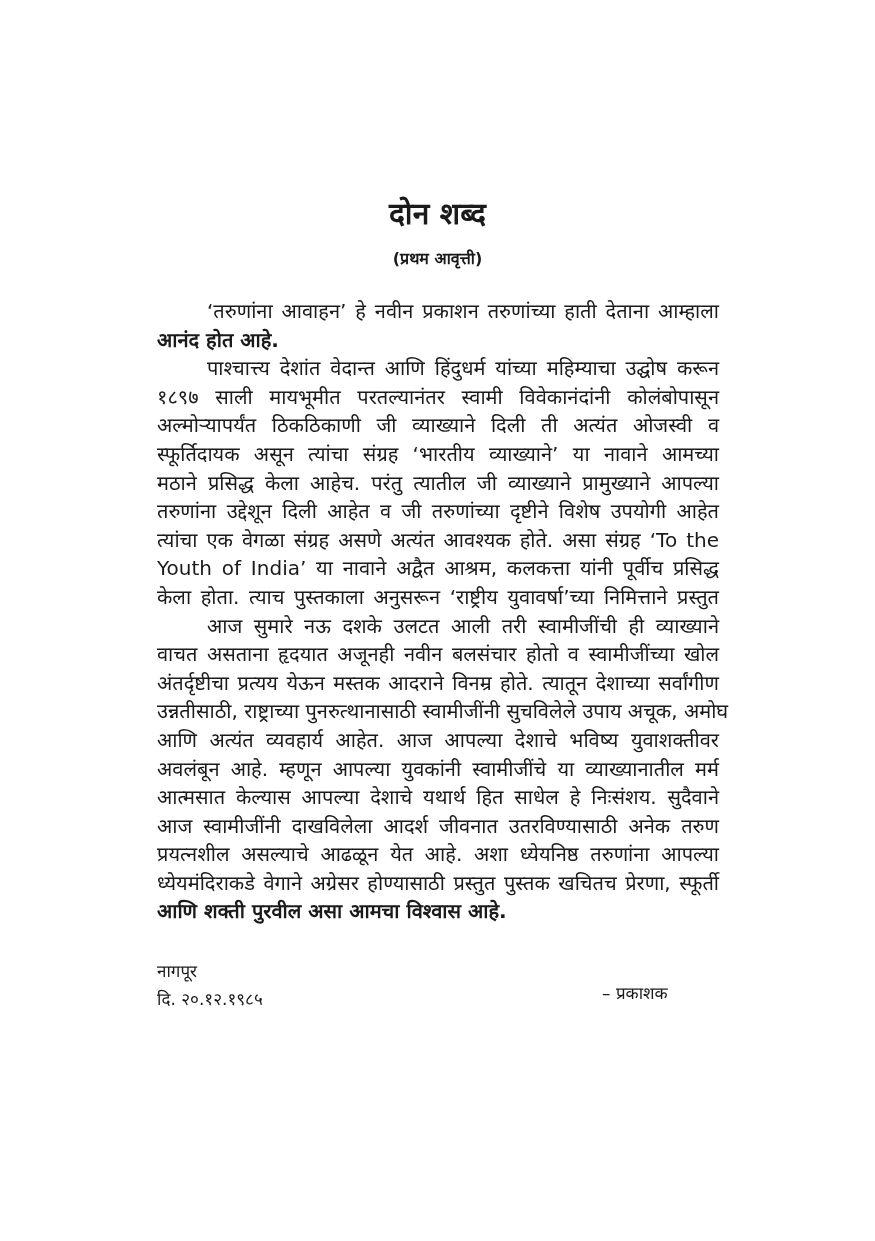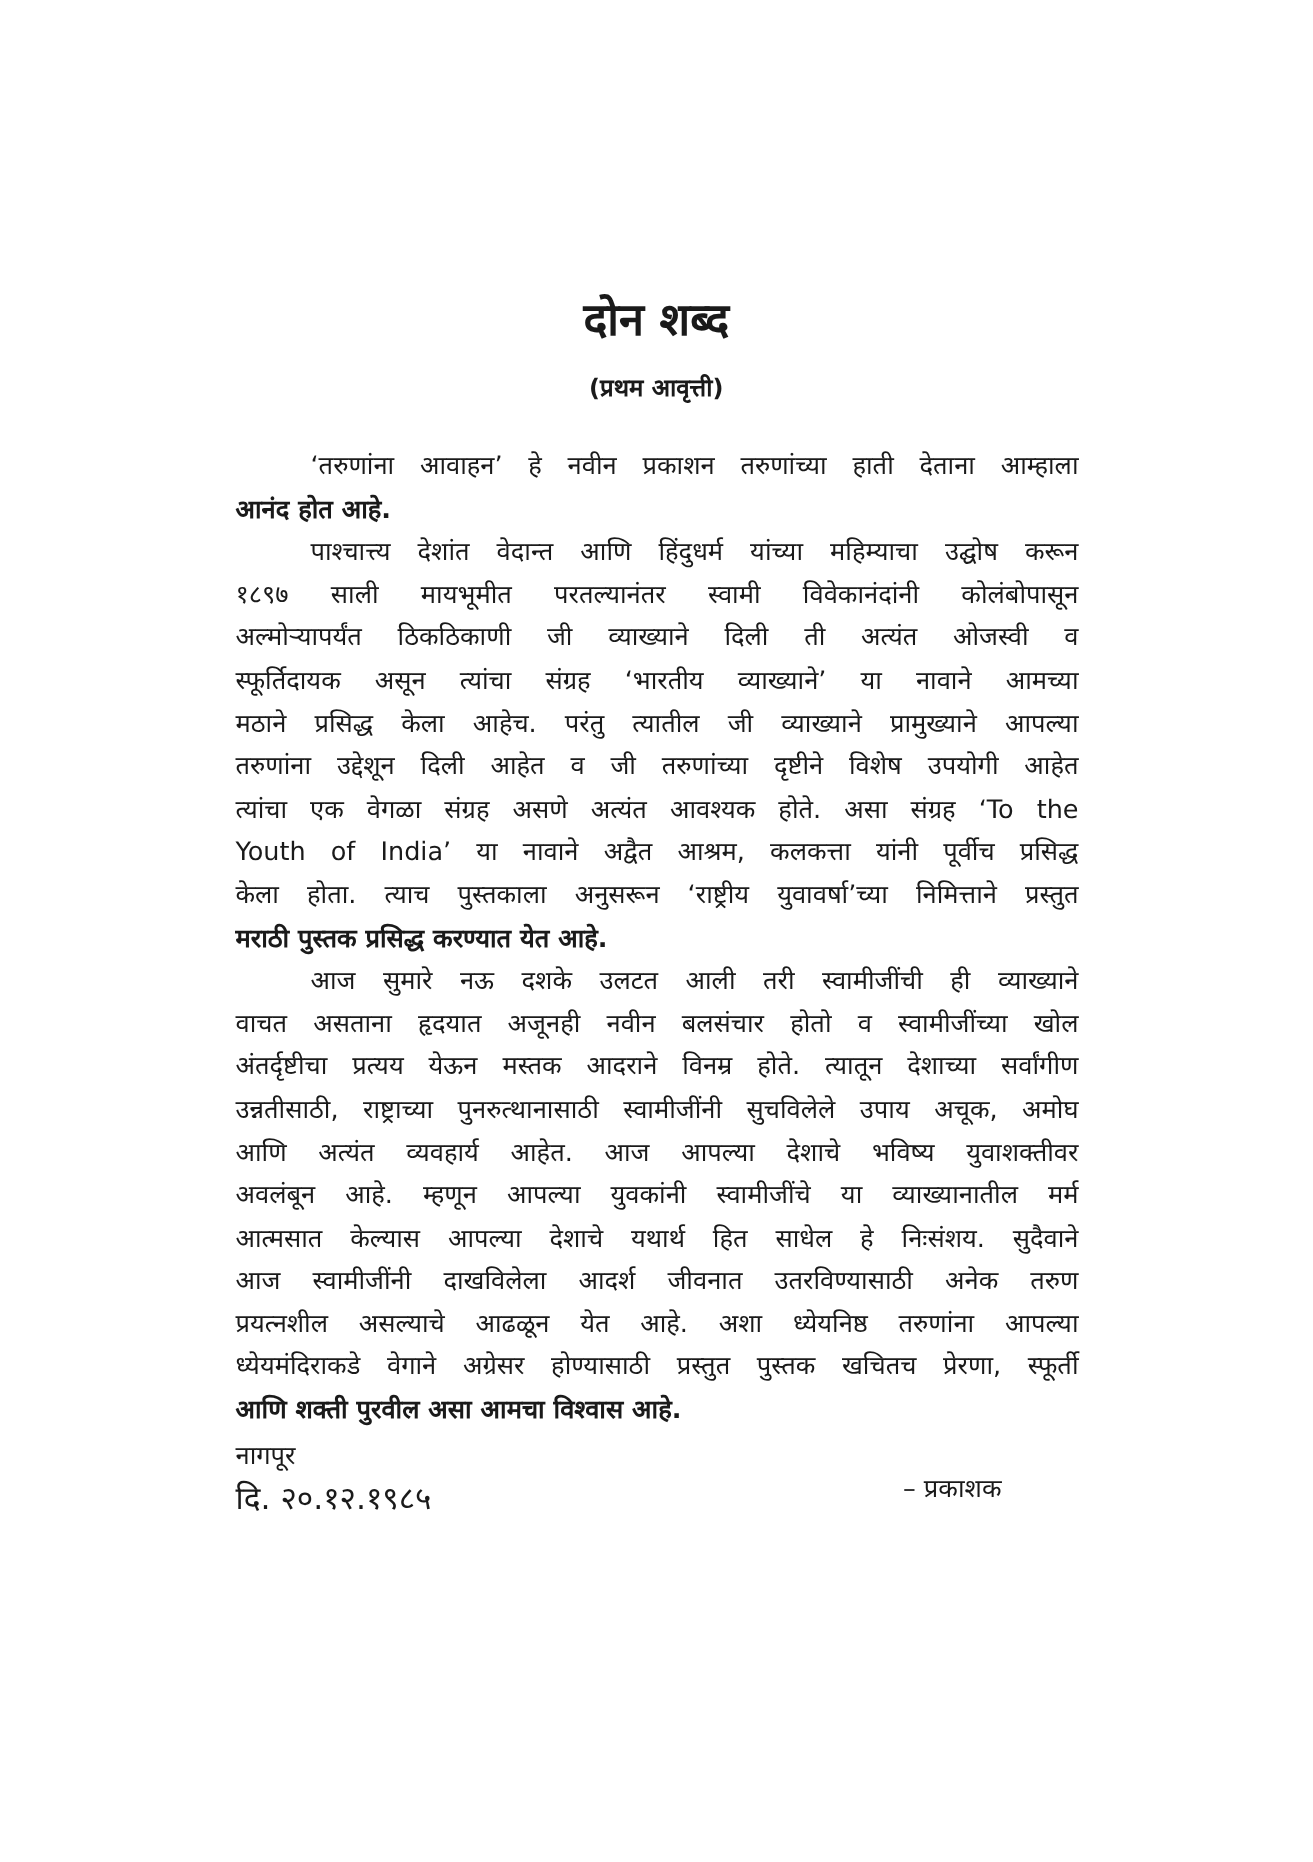--- a/index.html
+++ b/index.html
@@ -4,28 +4,28 @@
 <style>
   html, body { margin: 0; padding: 0; background: #ffffff; }
   body { width: 875px; height: 1241px; position: relative; overflow: hidden;
          font-family: "DejaVu Sans", sans-serif; color: #1a1a1a; }
   .page { position: absolute; left: 0; top: 0; width: 875px; height: 957px; }
   .title { position: absolute; left: 0; width: 875px; top: 194px; text-align: center;
            font-size: 30px; font-weight: bold; line-height: 40px; }
   .subtitle { position: absolute; left: 0; width: 875px; top: 247px; text-align: center;
               font-size: 16px; font-weight: bold; line-height: 24px; }
   .body { position: absolute; left: 157px; top: 297px; width: 562px;
-          font-family: "DejaVu Sans", sans-serif; font-size: 17px; line-height: 28.6px;
+          font-family: "DejaVu Sans", sans-serif; font-size: 20px; line-height: 28.6px;
           text-align: justify; }
   .line { display: block; white-space: nowrap; text-align: justify; text-align-last: justify;
           height: 28.6px; overflow: visible; }
   .line.last { text-align-last: left; font-weight: bold; }
   .indent { padding-left: 50px; }
   .place { position: absolute; left: 157px; top: 958px; font-size: 17px; line-height: 26px; text-align: right; }
-  .date { position: absolute; left: 157px; top: 986px; font-size: 21px; line-height: 26px; }
+  .date { position: absolute; left: 157px; top: 986px; font-size: 17px; line-height: 26px; }
   .sign { position: absolute; left: 602px; top: 980px; font-size: 17px; font-weight: normal; line-height: 26px; }
 </style>
 </head>
 <body>
 
 <div class="page">
   <div class="title">दोन शब्द</div>
   <div class="subtitle">(प्रथम आवृत्ती)</div>
 
   <div class="body">
@@ -35,21 +35,20 @@
 
     <span class="line indent">पाश्चात्त्य देशांत वेदान्त आणि हिंदुधर्म यांच्या महिम्याचा उद्घोष करून</span>
     <span class="line">१८९७ साली मायभूमीत परतल्यानंतर स्वामी विवेकानंदांनी कोलंबोपासून</span>
     <span class="line">अल्मोऱ्यापर्यंत ठिकठिकाणी जी व्याख्याने दिली ती अत्यंत ओजस्वी व</span>
     <span class="line">स्फूर्तिदायक असून त्यांचा संग्रह ‘भारतीय व्याख्याने’ या नावाने आमच्या</span>
     <span class="line">मठाने प्रसिद्ध केला आहेच. परंतु त्यातील जी व्याख्याने प्रामुख्याने आपल्या</span>
     <span class="line">तरुणांना उद्देशून दिली आहेत व जी तरुणांच्या दृष्टीने विशेष उपयोगी आहेत</span>
     <span class="line">त्यांचा एक वेगळा संग्रह असणे अत्यंत आवश्यक होते. असा संग्रह ‘To the</span>
     <span class="line">Youth of India’ या नावाने अद्वैत आश्रम, कलकत्ता यांनी पूर्वीच प्रसिद्ध</span>
     <span class="line">केला होता. त्याच पुस्तकाला अनुसरून ‘राष्ट्रीय युवावर्षा’च्या निमित्ताने प्रस्तुत</span>
-    <span class="line last">मराठी पुस्तक प्रसिद्ध करण्यात येत आहे.</span>
 
     <span class="line indent">आज सुमारे नऊ दशके उलटत आली तरी स्वामीजींची ही व्याख्याने</span>
     <span class="line">वाचत असताना हृदयात अजूनही नवीन बलसंचार होतो व स्वामीजींच्या खोल</span>
     <span class="line">अंतर्दृष्टीचा प्रत्यय येऊन मस्तक आदराने विनम्र होते. त्यातून देशाच्या सर्वांगीण</span>
     <span class="line">उन्नतीसाठी, राष्ट्राच्या पुनरुत्थानासाठी स्वामीजींनी सुचविलेले उपाय अचूक, अमोघ</span>
     <span class="line">आणि अत्यंत व्यवहार्य आहेत. आज आपल्या देशाचे भविष्य युवाशक्तीवर</span>
     <span class="line">अवलंबून आहे. म्हणून आपल्या युवकांनी स्वामीजींचे या व्याख्यानातील मर्म</span>
     <span class="line">आत्मसात केल्यास आपल्या देशाचे यथार्थ हित साधेल हे निःसंशय. सुदैवाने</span>
     <span class="line">आज स्वामीजींनी दाखविलेला आदर्श जीवनात उतरविण्यासाठी अनेक तरुण</span>
     <span class="line">प्रयत्नशील असल्याचे आढळून येत आहे. अशा ध्येयनिष्ठ तरुणांना आपल्या</span>

